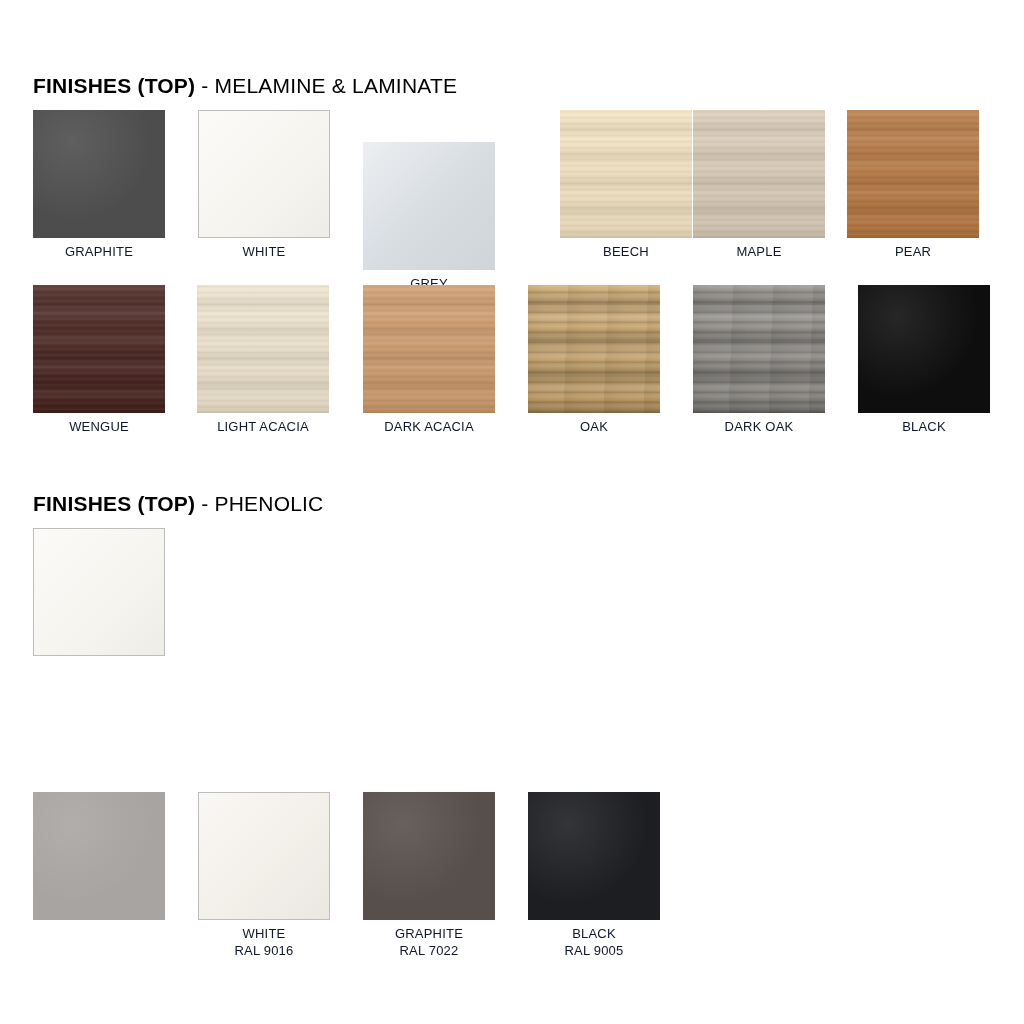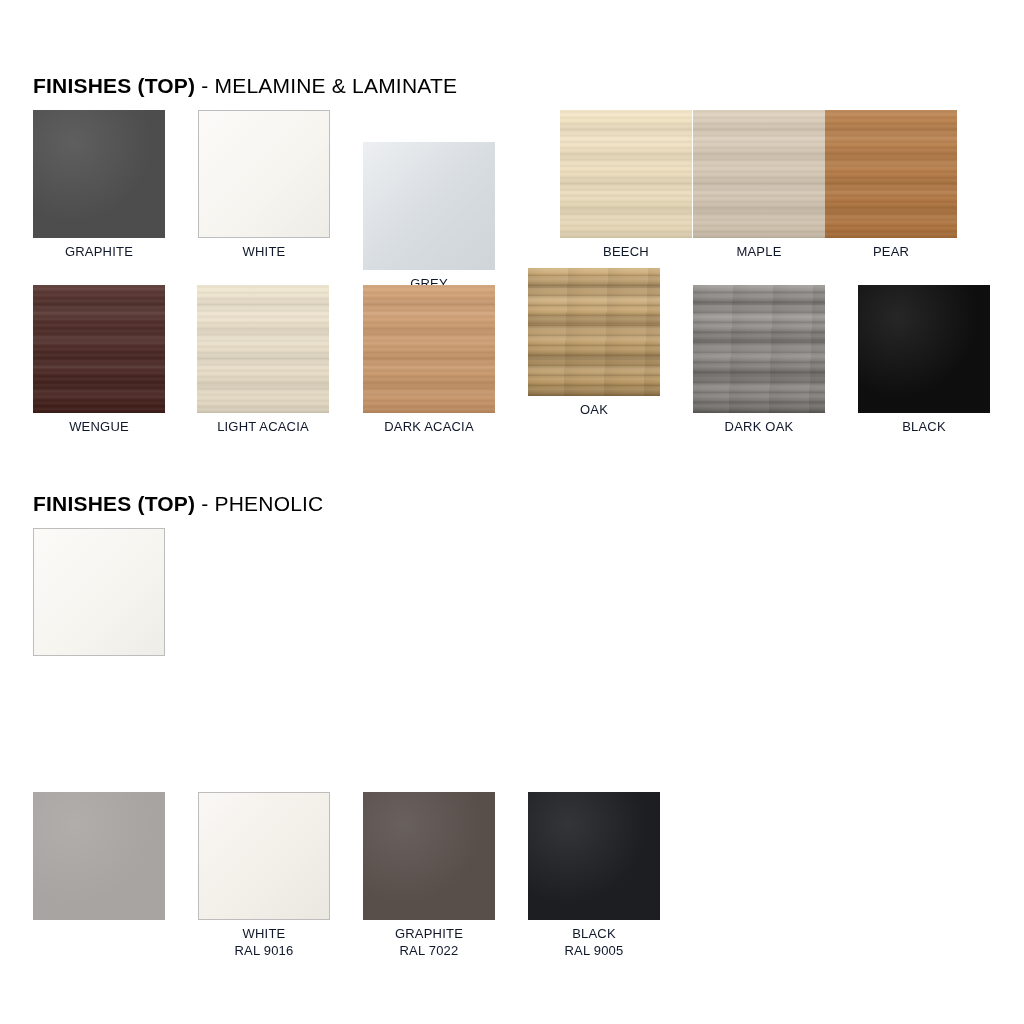--- a/index.html
+++ b/index.html
@@ -82,37 +82,37 @@
         <div class="label"><span>GREY</span></div>
       </div>
       <div class="swatch-cell" style="left: 495px; top: 0px; padding-left: 32px;">
         <div class="chip" style="background:#f3e3c0;background-image:repeating-linear-gradient(0deg, rgba(0,0,0,0.055) 0px, rgba(0,0,0,0.0) 2px, rgba(255,255,255,0.05) 4px, rgba(0,0,0,0.04) 6px),repeating-linear-gradient(0deg, rgba(0,0,0,0.07) 0px, rgba(0,0,0,0.0) 11px, rgba(255,255,255,0.07) 19px, rgba(0,0,0,0.05) 27px),linear-gradient(180deg, rgba(255,255,255,0.10), rgba(0,0,0,0.06));"></div>
         <div class="label"><span>BEECH</span></div>
       </div>
       <div class="swatch-cell" style="left: 660px; top: 0px;">
         <div class="chip" style="background:#dacbb6;background-image:repeating-linear-gradient(0deg, rgba(0,0,0,0.055) 0px, rgba(0,0,0,0.0) 2px, rgba(255,255,255,0.05) 4px, rgba(0,0,0,0.04) 6px),repeating-linear-gradient(0deg, rgba(0,0,0,0.07) 0px, rgba(0,0,0,0.0) 11px, rgba(255,255,255,0.07) 19px, rgba(0,0,0,0.05) 27px),linear-gradient(180deg, rgba(255,255,255,0.10), rgba(0,0,0,0.06));"></div>
         <div class="label"><span>MAPLE</span></div>
       </div>
-      <div class="swatch-cell" style="left: 792px; top: 0px;">
+      <div class="swatch-cell" style="left: 814px; top: 0px;">
         <div class="chip" style="background:#b5773f;background-image:repeating-linear-gradient(0deg, rgba(0,0,0,0.055) 0px, rgba(0,0,0,0.0) 2px, rgba(255,255,255,0.05) 4px, rgba(0,0,0,0.04) 6px),repeating-linear-gradient(0deg, rgba(0,0,0,0.07) 0px, rgba(0,0,0,0.0) 11px, rgba(255,255,255,0.07) 19px, rgba(0,0,0,0.05) 27px),linear-gradient(180deg, rgba(255,255,255,0.10), rgba(0,0,0,0.06));"></div>
         <div class="label"><span>PEAR</span></div>
       </div>
       <div class="swatch-cell" style="left: 0px; top: 175px;">
         <div class="chip" style="background:#46211c;background-image:repeating-linear-gradient(0deg, rgba(0,0,0,0.055) 0px, rgba(0,0,0,0.0) 2px, rgba(255,255,255,0.05) 4px, rgba(0,0,0,0.04) 6px),repeating-linear-gradient(0deg, rgba(0,0,0,0.07) 0px, rgba(0,0,0,0.0) 11px, rgba(255,255,255,0.07) 19px, rgba(0,0,0,0.05) 27px),linear-gradient(180deg, rgba(255,255,255,0.10), rgba(0,0,0,0.06));"></div>
         <div class="label"><span>WENGUE</span></div>
       </div>
       <div class="swatch-cell" style="left: 164px; top: 175px;">
         <div class="chip" style="background:#eee3cc;background-image:repeating-linear-gradient(0deg, rgba(0,0,0,0.055) 0px, rgba(0,0,0,0.0) 2px, rgba(255,255,255,0.05) 4px, rgba(0,0,0,0.04) 6px),repeating-linear-gradient(0deg, rgba(0,0,0,0.07) 0px, rgba(0,0,0,0.0) 11px, rgba(255,255,255,0.07) 19px, rgba(0,0,0,0.05) 27px),linear-gradient(180deg, rgba(255,255,255,0.10), rgba(0,0,0,0.06));"></div>
         <div class="label"><span>LIGHT ACACIA</span></div>
       </div>
       <div class="swatch-cell" style="left: 330px; top: 175px;">
         <div class="chip" style="background:#cf9a6b;background-image:repeating-linear-gradient(0deg, rgba(0,0,0,0.055) 0px, rgba(0,0,0,0.0) 2px, rgba(255,255,255,0.05) 4px, rgba(0,0,0,0.04) 6px),repeating-linear-gradient(0deg, rgba(0,0,0,0.07) 0px, rgba(0,0,0,0.0) 11px, rgba(255,255,255,0.07) 19px, rgba(0,0,0,0.05) 27px),linear-gradient(180deg, rgba(255,255,255,0.10), rgba(0,0,0,0.06));"></div>
         <div class="label"><span>DARK ACACIA</span></div>
       </div>
-      <div class="swatch-cell" style="left: 495px; top: 158px;">
+      <div class="swatch-cell" style="left: 495px; top: 175px;">
         <div class="chip" style="background:#c9a368;background-image:repeating-linear-gradient(0deg, rgba(0,0,0,0.16) 0px, rgba(0,0,0,0.0) 3px, rgba(255,255,255,0.09) 7px, rgba(0,0,0,0.05) 10px),repeating-linear-gradient(0deg, rgba(0,0,0,0.20) 0px, rgba(0,0,0,0.0) 14px, rgba(255,255,255,0.10) 24px, rgba(0,0,0,0.12) 36px),repeating-linear-gradient(92deg, rgba(0,0,0,0.05) 0px, rgba(0,0,0,0.0) 18px, rgba(255,255,255,0.04) 40px),linear-gradient(180deg, rgba(255,255,255,0.12), rgba(0,0,0,0.10));"></div>
         <div class="label"><span>OAK</span></div>
       </div>
       <div class="swatch-cell" style="left: 660px; top: 175px;">
         <div class="chip" style="background:#8a8782;background-image:repeating-linear-gradient(0deg, rgba(0,0,0,0.16) 0px, rgba(0,0,0,0.0) 3px, rgba(255,255,255,0.09) 7px, rgba(0,0,0,0.05) 10px),repeating-linear-gradient(0deg, rgba(0,0,0,0.20) 0px, rgba(0,0,0,0.0) 14px, rgba(255,255,255,0.10) 24px, rgba(0,0,0,0.12) 36px),repeating-linear-gradient(92deg, rgba(0,0,0,0.05) 0px, rgba(0,0,0,0.0) 18px, rgba(255,255,255,0.04) 40px),linear-gradient(180deg, rgba(255,255,255,0.12), rgba(0,0,0,0.10));"></div>
         <div class="label"><span>DARK OAK</span></div>
       </div>
       <div class="swatch-cell" style="left: 825px; top: 175px;">
         <div class="chip" style="background:#0c0c0c;background-image:radial-gradient(circle at 30% 25%, rgba(255,255,255,0.10) 0%, rgba(255,255,255,0) 60%),repeating-linear-gradient(0deg, rgba(255,255,255,0.025) 0px, rgba(0,0,0,0.025) 1px, rgba(255,255,255,0.02) 2px);"></div>
         <div class="label"><span>BLACK</span></div>

